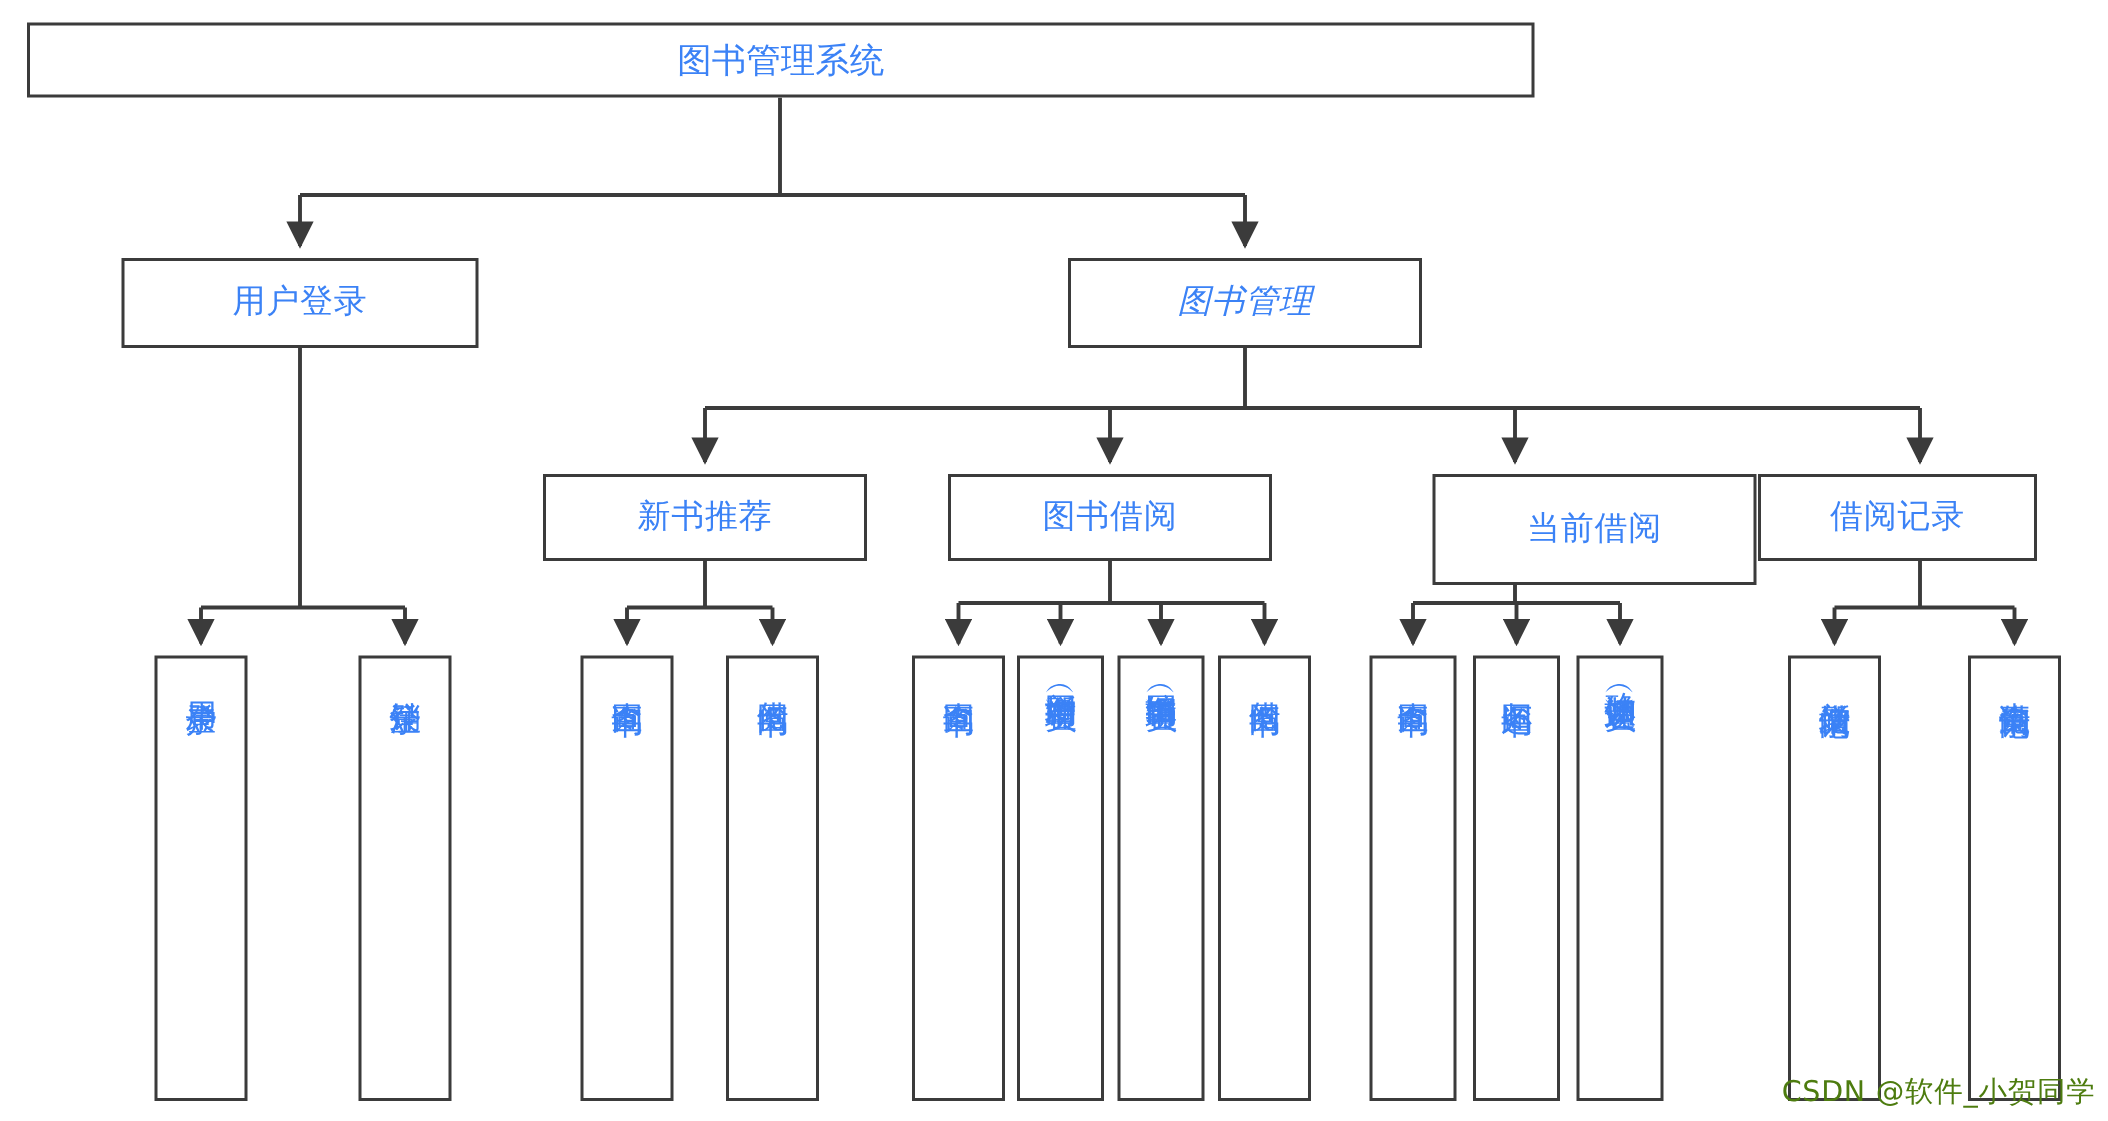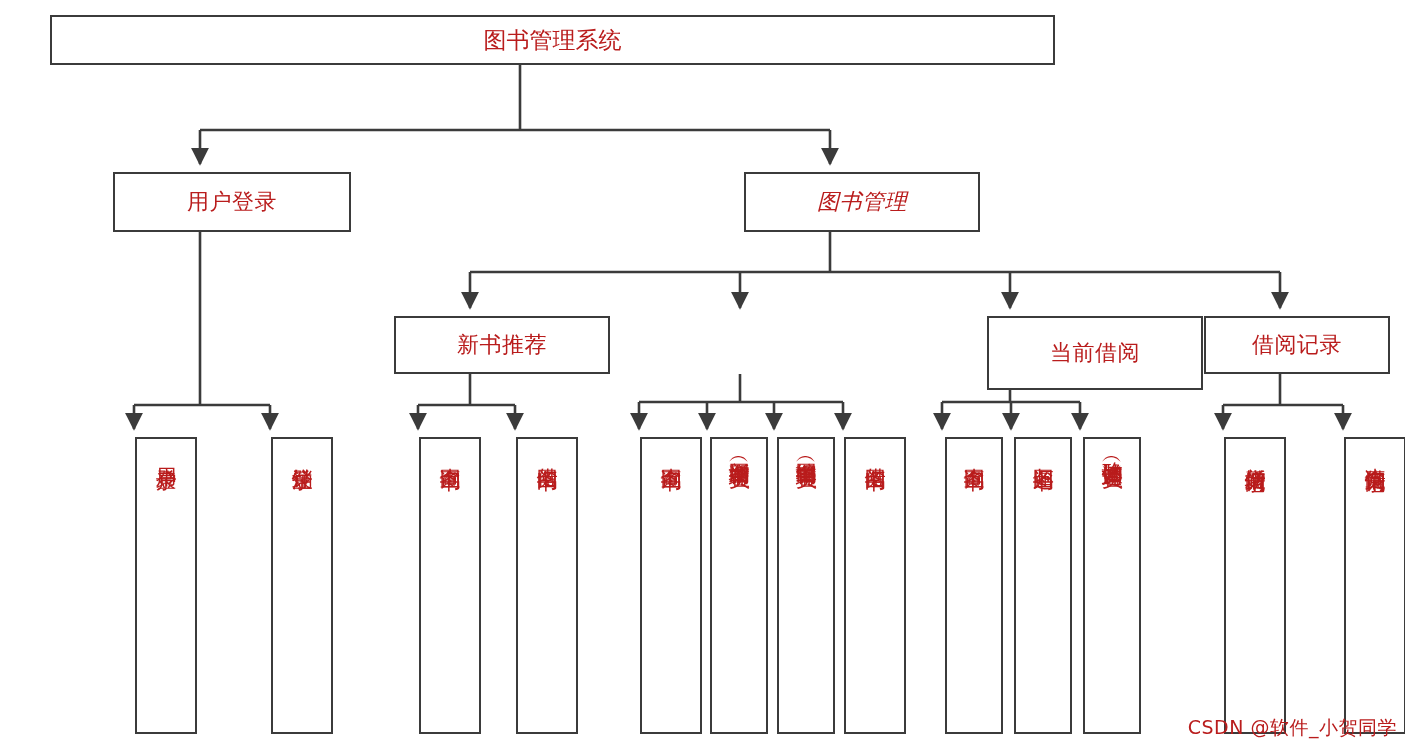--- a/index.html
+++ b/index.html
@@ -26,22 +26,21 @@
     pointer-events: none;
   }
   .node {
     position: absolute;
     box-sizing: border-box;
     background: #ffffff;
     border: 2.5px solid #3b3b3b;
     display: flex;
     align-items: center;
     justify-content: center;
-    color: #b91c1c;
-    margin-left: 32px;
+    color: #3b82f6;
   }
   .node.h {
     font-size: 22px;
     line-height: 1.2;
     letter-spacing: 0.5px;
   }
   .node.root {
     font-size: 23px;
   }
   .node.leaf {
@@ -56,21 +55,21 @@
     line-height: 1.16;
     letter-spacing: 1px;
     white-space: nowrap;
     text-align: left;
   }
   .watermark {
     position: absolute;
     right: 8px;
     bottom: 6px;
     font-size: 19px;
-    color: #b91c1c;
+    color: #4d7c0f;
     letter-spacing: 0.5px;
     white-space: nowrap;
   }
 </style>
 </head>
 <body>
 
 <div id="canvas">
 
   <svg id="edges" viewBox="0 0 1405 747" xmlns="http://www.w3.org/2000/svg">
@@ -130,20 +129,23 @@
   <div class="node h" style="left:81px; top:172px; width:238px; height:60px;">
     <span>用户登录</span>
   </div>
   <div class="node h" style="left:712px; top:172px; width:236px; height:60px;font-style:italic;">
     <span>图书管理</span>
   </div>
 
   <div class="node h" style="left:362px; top:316px; width:216px; height:58px;text-align:right;">
     <span>新书推荐</span>
   </div>
+  <div class="node h" style="left:632px; top:316px; width:216px; height:58px;">
+    <span>图书借阅</span>
+  </div>
   <div class="node h" style="left:955px; top:316px; width:216px; height:74px;">
     <span>当前借阅</span>
   </div>
   <div class="node h" style="left:1172px; top:316px; width:186px; height:58px;">
     <span>借阅记录</span>
   </div>
 
   <div class="node leaf" style="left:103px; top:437px; width:62px; height:297px;">
     <span class="vtext">用户登录</span>
   </div>

